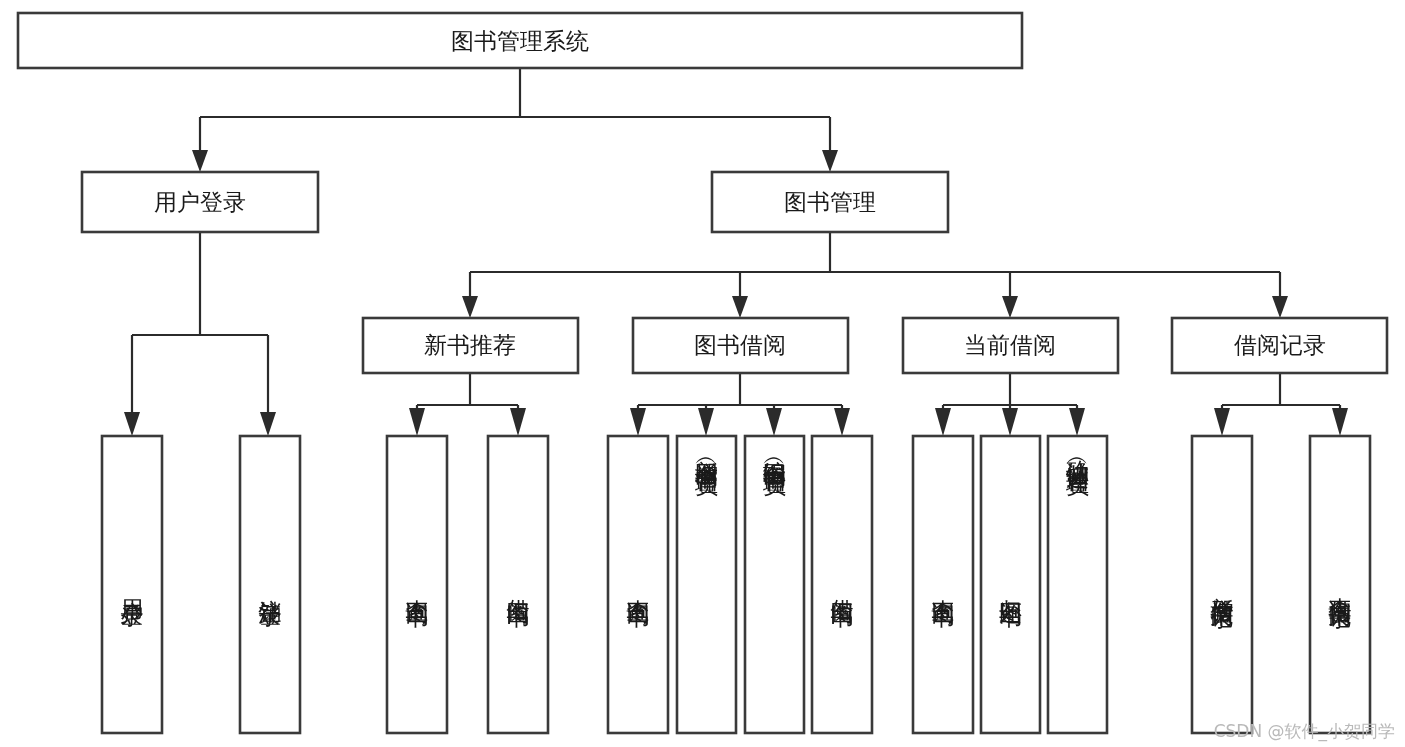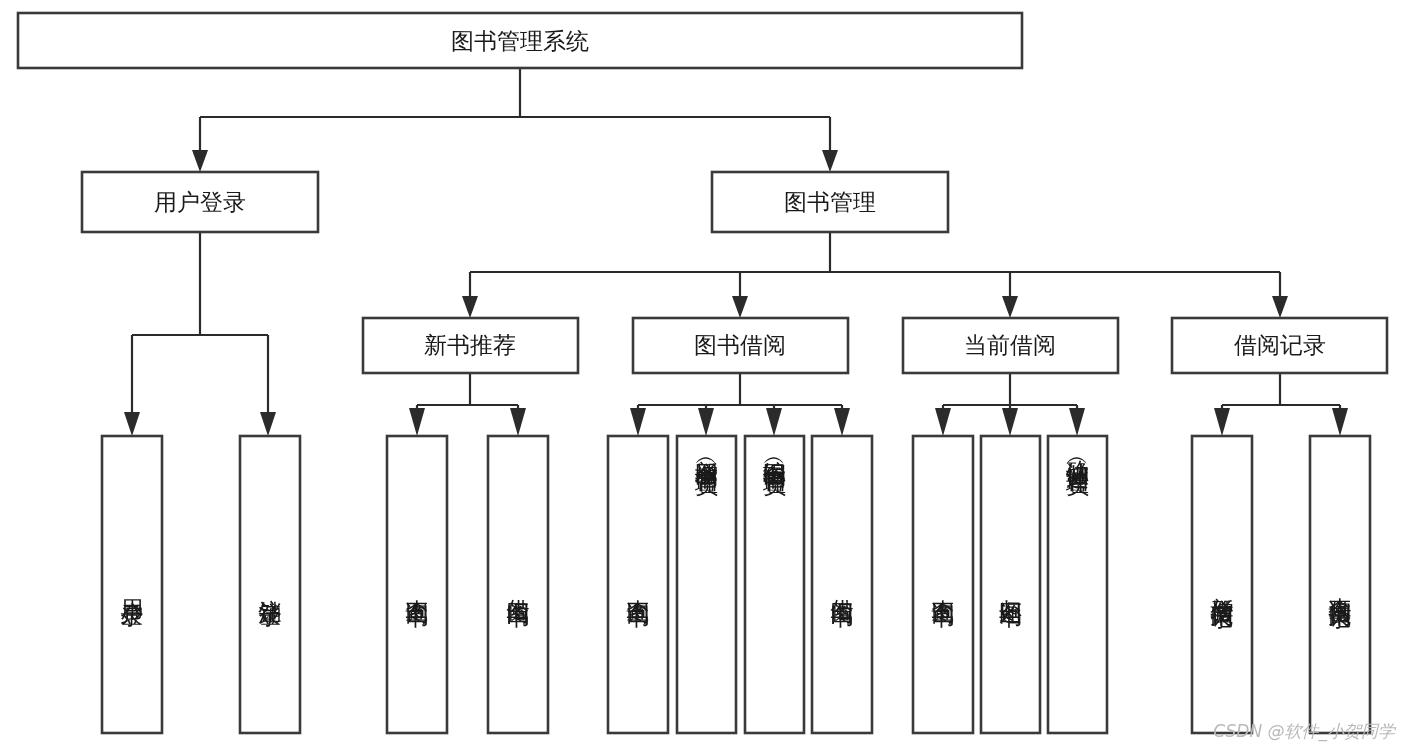--- a/index.html
+++ b/index.html
@@ -74,21 +74,20 @@
   }
   .watermark {
     position: absolute;
     right: 10px;
     bottom: 4px;
     font-family: "DejaVu Sans", "Liberation Sans", sans-serif;
     font-size: 17px;
     color: #b9b9b9;
     user-select: none;
     white-space: nowrap;
-    font-style: italic;
   }
 </style>
 </head>
 <body>
 
 <div id="diagram-root">
 
   <svg class="canvas" viewBox="0 0 1405 747">
 
     <g>

